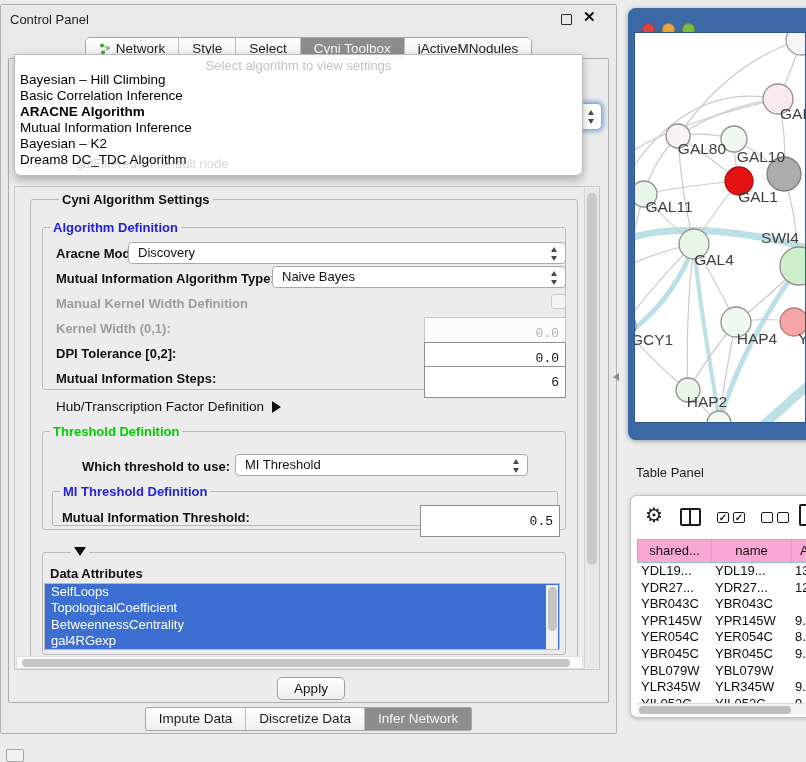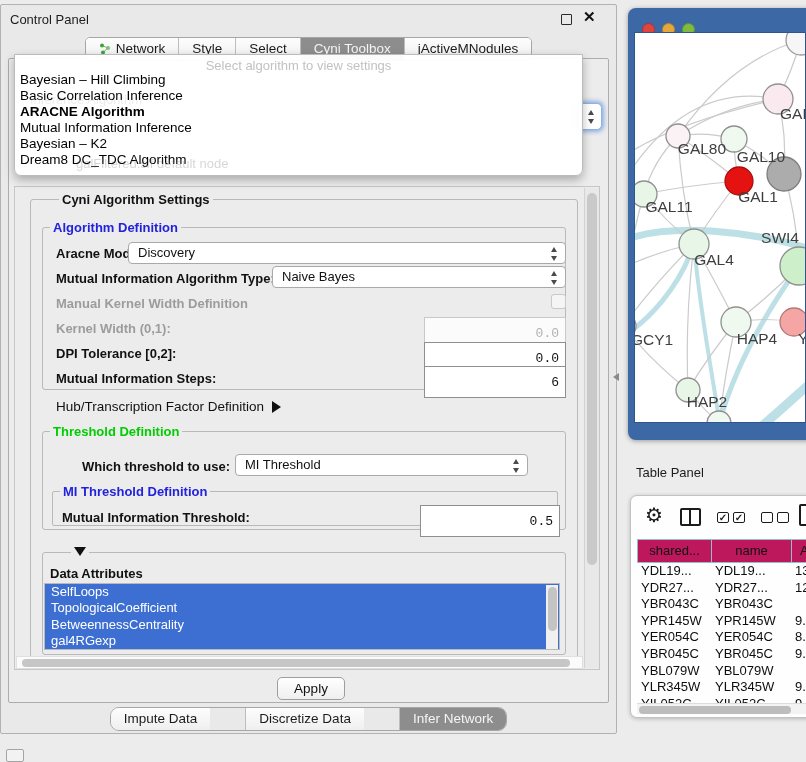--- a/index.html
+++ b/index.html
@@ -64,39 +64,39 @@
 
   
   .vscroll { left:584px; top:188px; width:15px; height:480px; background:#E8E8E8; border-left:1px solid #D2D2D2; }
   .vscroll .th { position:absolute; left:2px; top:5px; width:10px; height:372px; background:#C9C9C9; border-radius:6px; }
   .hscroll { left:16px; top:656px; width:567px; height:13px; background:#FBFBFB; border:1px solid #E0E0E0; }
   .hscroll .th { position:absolute; left:5px; top:2px; width:548px; height:8px; background:#C6C6C6; border-radius:4px; }
 
   .apply-btn { left:277px; top:677px; width:68px; height:23px; background:linear-gradient(#FFFFFF,#EFEFEF); border:1px solid #9E9E9E; border-radius:5px; font-size:13.5px; color:#111; text-align:center; line-height:21px; }
 
   .bottom-tabbar { left:0; width:617px; top:707px; display:flex; justify-content:center; }
-  .bottom-tabbar .grp { display:flex; border:1px solid #A6A6A6; border-radius:9px; overflow:hidden;gap:35px; }
+  .bottom-tabbar .grp { display:flex; border:1px solid #A6A6A6; border-radius:2px; overflow:hidden; }
 
   
   .split-arrow { left:613px; top:373px; width:0; height:0; border-top:4px solid transparent; border-bottom:4px solid transparent; border-right:6px solid #8A8A8A; }
 
   
   .net-frame { left:628px; top:8px; width:190px; height:432px; background:#3D68A6; border-radius:8px; box-shadow:0 1px 5px rgba(0,0,0,0.35); }
   .tl { position:absolute; top:15px; width:13px; height:13px; border-radius:50%; }
   .net-canvas { position:absolute; left:6px; top:24px; width:172px; height:391px; background:#FFF; border:1px solid #2E5590; overflow:hidden; }
 
   
   .tp-title { left:636px; top:465px; font-size:13px; color:#1d1d1d; }
   .tp-window { left:630px; top:495px; width:190px; height:223px; background:#FEFEFE; border:1px solid #C2C2C2; border-radius:7px; box-shadow:0 1px 4px rgba(0,0,0,0.22); }
   .gear { position:absolute; left:14px; top:7px; font-size:20px; color:#1b1b1b; }
   .splitcol { position:absolute; left:49px; top:12px; width:21px; height:18px; border:2px solid #1b1b1b; border-radius:2px; }
   .splitcol:before { content:""; position:absolute; left:7px; top:0; width:2px; height:14px; background:#1b1b1b; }
   .cb-sm { position:absolute; top:16px; width:12px; height:11px; border:1.5px solid #1b1b1b; border-radius:2px; font-size:10px; line-height:9px; text-align:center; color:#1b1b1b; font-weight:bold; }
   .page-ico { position:absolute; left:168px; top:8px; width:16px; height:22px; border:2px solid #1b1b1b; border-radius:2px; background:#FFF; }
-  .tp-header { position:absolute; top:43px; height:24px; background:#be185d; border:1px solid #94BCCD; font-size:13px; color:#111; text-align:center; line-height:22px; overflow:hidden; }
+  .tp-header { position:absolute; top:43px; height:24px; background:#f9a8d4; border:1px solid #94BCCD; font-size:13px; color:#111; text-align:center; line-height:22px; overflow:hidden; }
   .tp-rows { position:absolute; left:6px; top:67px; width:184px; height:140px; overflow:hidden; }
   .tp-row { display:grid; grid-template-columns:74px 80px 30px; height:16.6px; }
   .tp-cell { font-size:13px; color:#0d0d0d; line-height:16.6px; padding-left:4px; white-space:nowrap; overflow:hidden; }
   .tp-hscroll { position:absolute; left:6px; top:207px; width:178px; height:11px; background:#F3F3F3; border-top:1px solid #DCDCDC; }
   .tp-hscroll .th { position:absolute; left:2px; top:1.5px; width:152px; height:8px; background:#BDBDBD; border-radius:4px; }
 
   .corner-chip { left:6px; top:749px; width:18px; height:13px; border:1px solid #A5A5A5; background:#F2F2F2; border-radius:2px; }
 </style>
 </head>
 <body>

